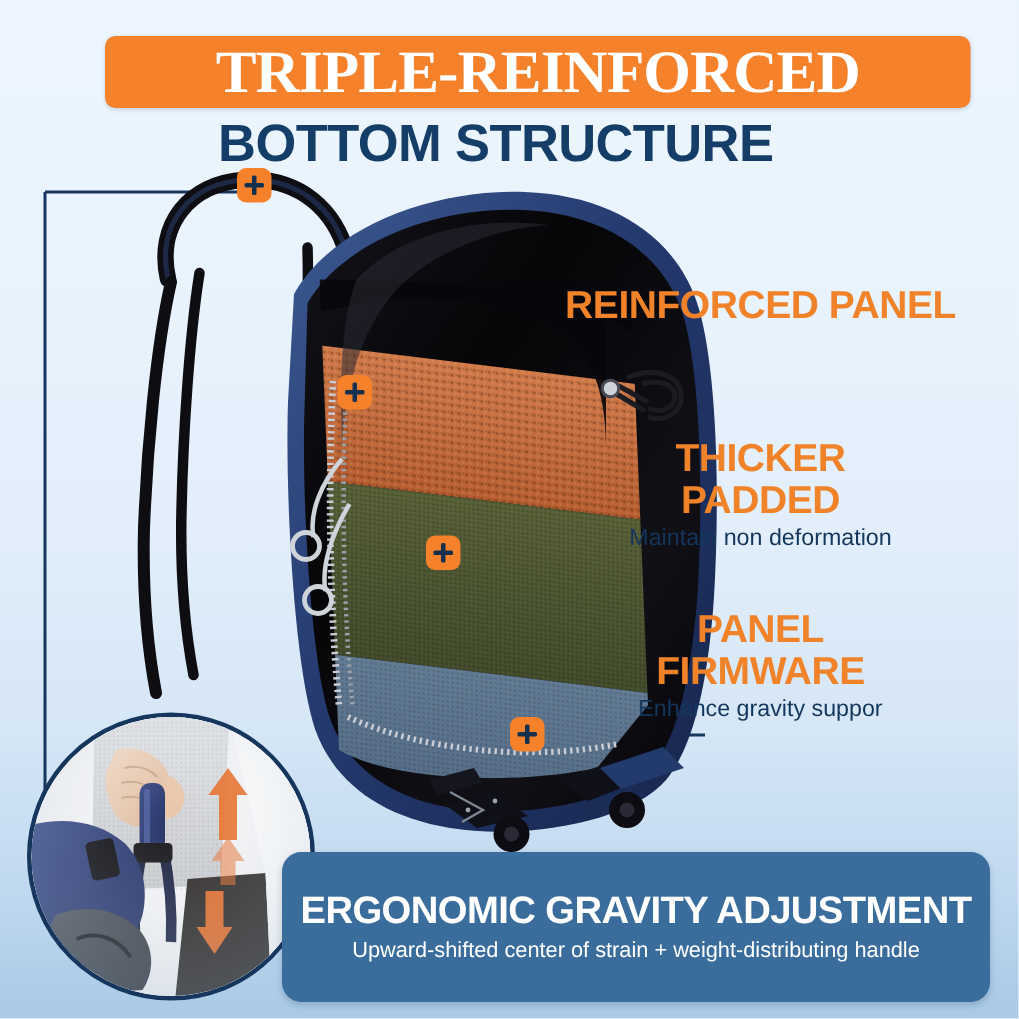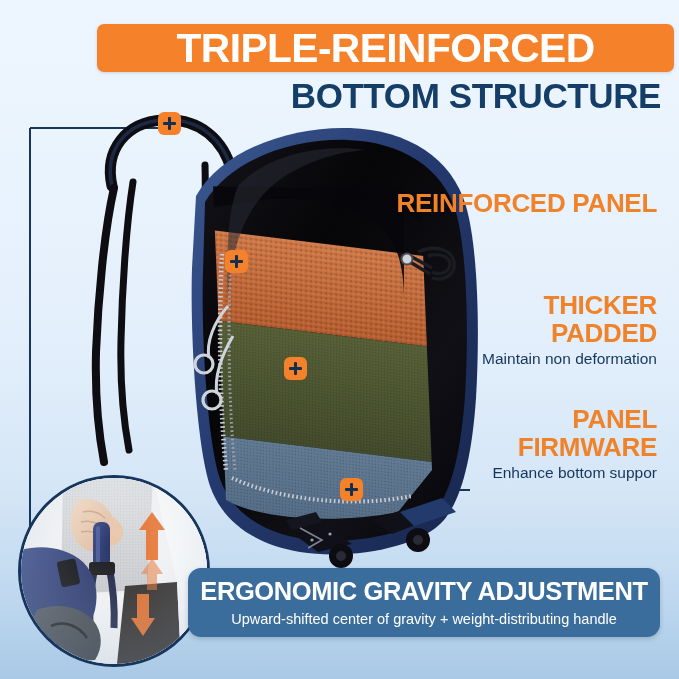--- a/index.html
+++ b/index.html
@@ -23,48 +23,49 @@
         #e2eefb 52%,
         #d5e6f6 72%,
         #bfd8ef 88%,
         #a9c9e6 100%);
     overflow: hidden;
   }
 
   
   .hdr-banner {
     position: absolute;
-    left: 97px;
+    left: 70px;
     top: 24px;
     width: 577px;
     height: 48px;
     background: #f5822a;
     border-radius: 7px;
     box-shadow: 0 1px 3px rgba(30,60,95,0.18);
+    font-family: Liberation Serif, serif;
   }
   .hdr-banner-text {
     position: absolute;
     left: 0; right: 0; top: 0; bottom: 0;
     display: flex;
     align-items: center;
     justify-content: center;
     color: #ffffff;
     font-size: 40px;
     font-weight: bold;
     letter-spacing: -0.6px;
     line-height: 1;
     white-space: nowrap;
     transform: scaleX(1.02);
   }
   .hdr-sub {
     position: absolute;
     left: 0;
     right: 18px;
     top: 78px;
-    text-align: right;
+    text-align: center;
     color: #143d68;
     font-size: 35px;
     font-weight: bold;
     letter-spacing: -0.4px;
     line-height: 1.05;
     white-space: nowrap;
   }
 
   
   #bag-wrap {
@@ -72,21 +73,21 @@
     left: 0; top: 0;
     width: 679px;
     height: 679px;
     pointer-events: none;
   }
 
   
   .anno {
     position: absolute;
     right: 22px;
-    text-align: right;
+    text-align: center;
     width: 300px;
   }
   .anno-title {
     color: #f0822a;
     font-weight: bold;
     font-size: 26px;
     line-height: 1.06;
     letter-spacing: -0.3px;
     white-space: pre-line;
   }
@@ -101,21 +102,21 @@
   #anno-1 { top: 190px; }
   #anno-2 { top: 292px; }
   #anno-3 { top: 406px; }
 
   
   #bottom-banner {
     position: absolute;
     left: 188px;
     top: 568px;
     width: 472px;
-    height: 69px;
+    height: 100px;
     background: #3a6d9c;
     border-radius: 13px;
     box-shadow: 0 2px 5px rgba(20,50,85,0.22);
     display: flex;
     flex-direction: column;
     align-items: center;
     justify-content: center;
   }
   #bottom-banner .bb-title {
     color: #ffffff;
@@ -315,21 +316,21 @@
 
   <div class="anno" id="anno-2">
     <div class="anno-title">THICKER
 PADDED</div>
     <div class="anno-desc">Maintain non deformation</div>
   </div>
 
   <div class="anno" id="anno-3">
     <div class="anno-title">PANEL
 FIRMWARE</div>
-    <div class="anno-desc">Enhance bottom suppor</div>
+    <div class="anno-desc">Enhance gravity suppor</div>
   </div>
 
   <div class="plus-badge" style="left:158px; top:112px;"></div>
   <div class="plus-badge" style="left:225px; top:250px;"></div>
   <div class="plus-badge" style="left:284px; top:357px;"></div>
   <div class="plus-badge" style="left:340px; top:478px;"></div>
 
   <div id="inset-circle">
     <svg viewBox="0 0 186 186" width="186" height="186" xmlns="http://www.w3.org/2000/svg">
       <defs>
@@ -393,16 +394,16 @@
       <path d="M30,148 C44,142 58,148 66,160" stroke="#1b1e22" stroke-width="2.5" fill="none"></path>
 
       <rect x="38" y="82" width="19" height="26" rx="3" fill="#121216" transform="rotate(-12 47 95)"></rect>
 
       <rect width="186" height="186" fill="url(#insetShade)"></rect>
     </svg>
   </div>
 
   <div id="bottom-banner">
     <div class="bb-title">ERGONOMIC GRAVITY ADJUSTMENT</div>
-    <div class="bb-sub">Upward-shifted center of gravity + weight-distributing handle</div>
+    <div class="bb-sub">Upward-shifted center of strain + weight-distributing handle</div>
   </div>
 
 </div>
 
 </body></html>

